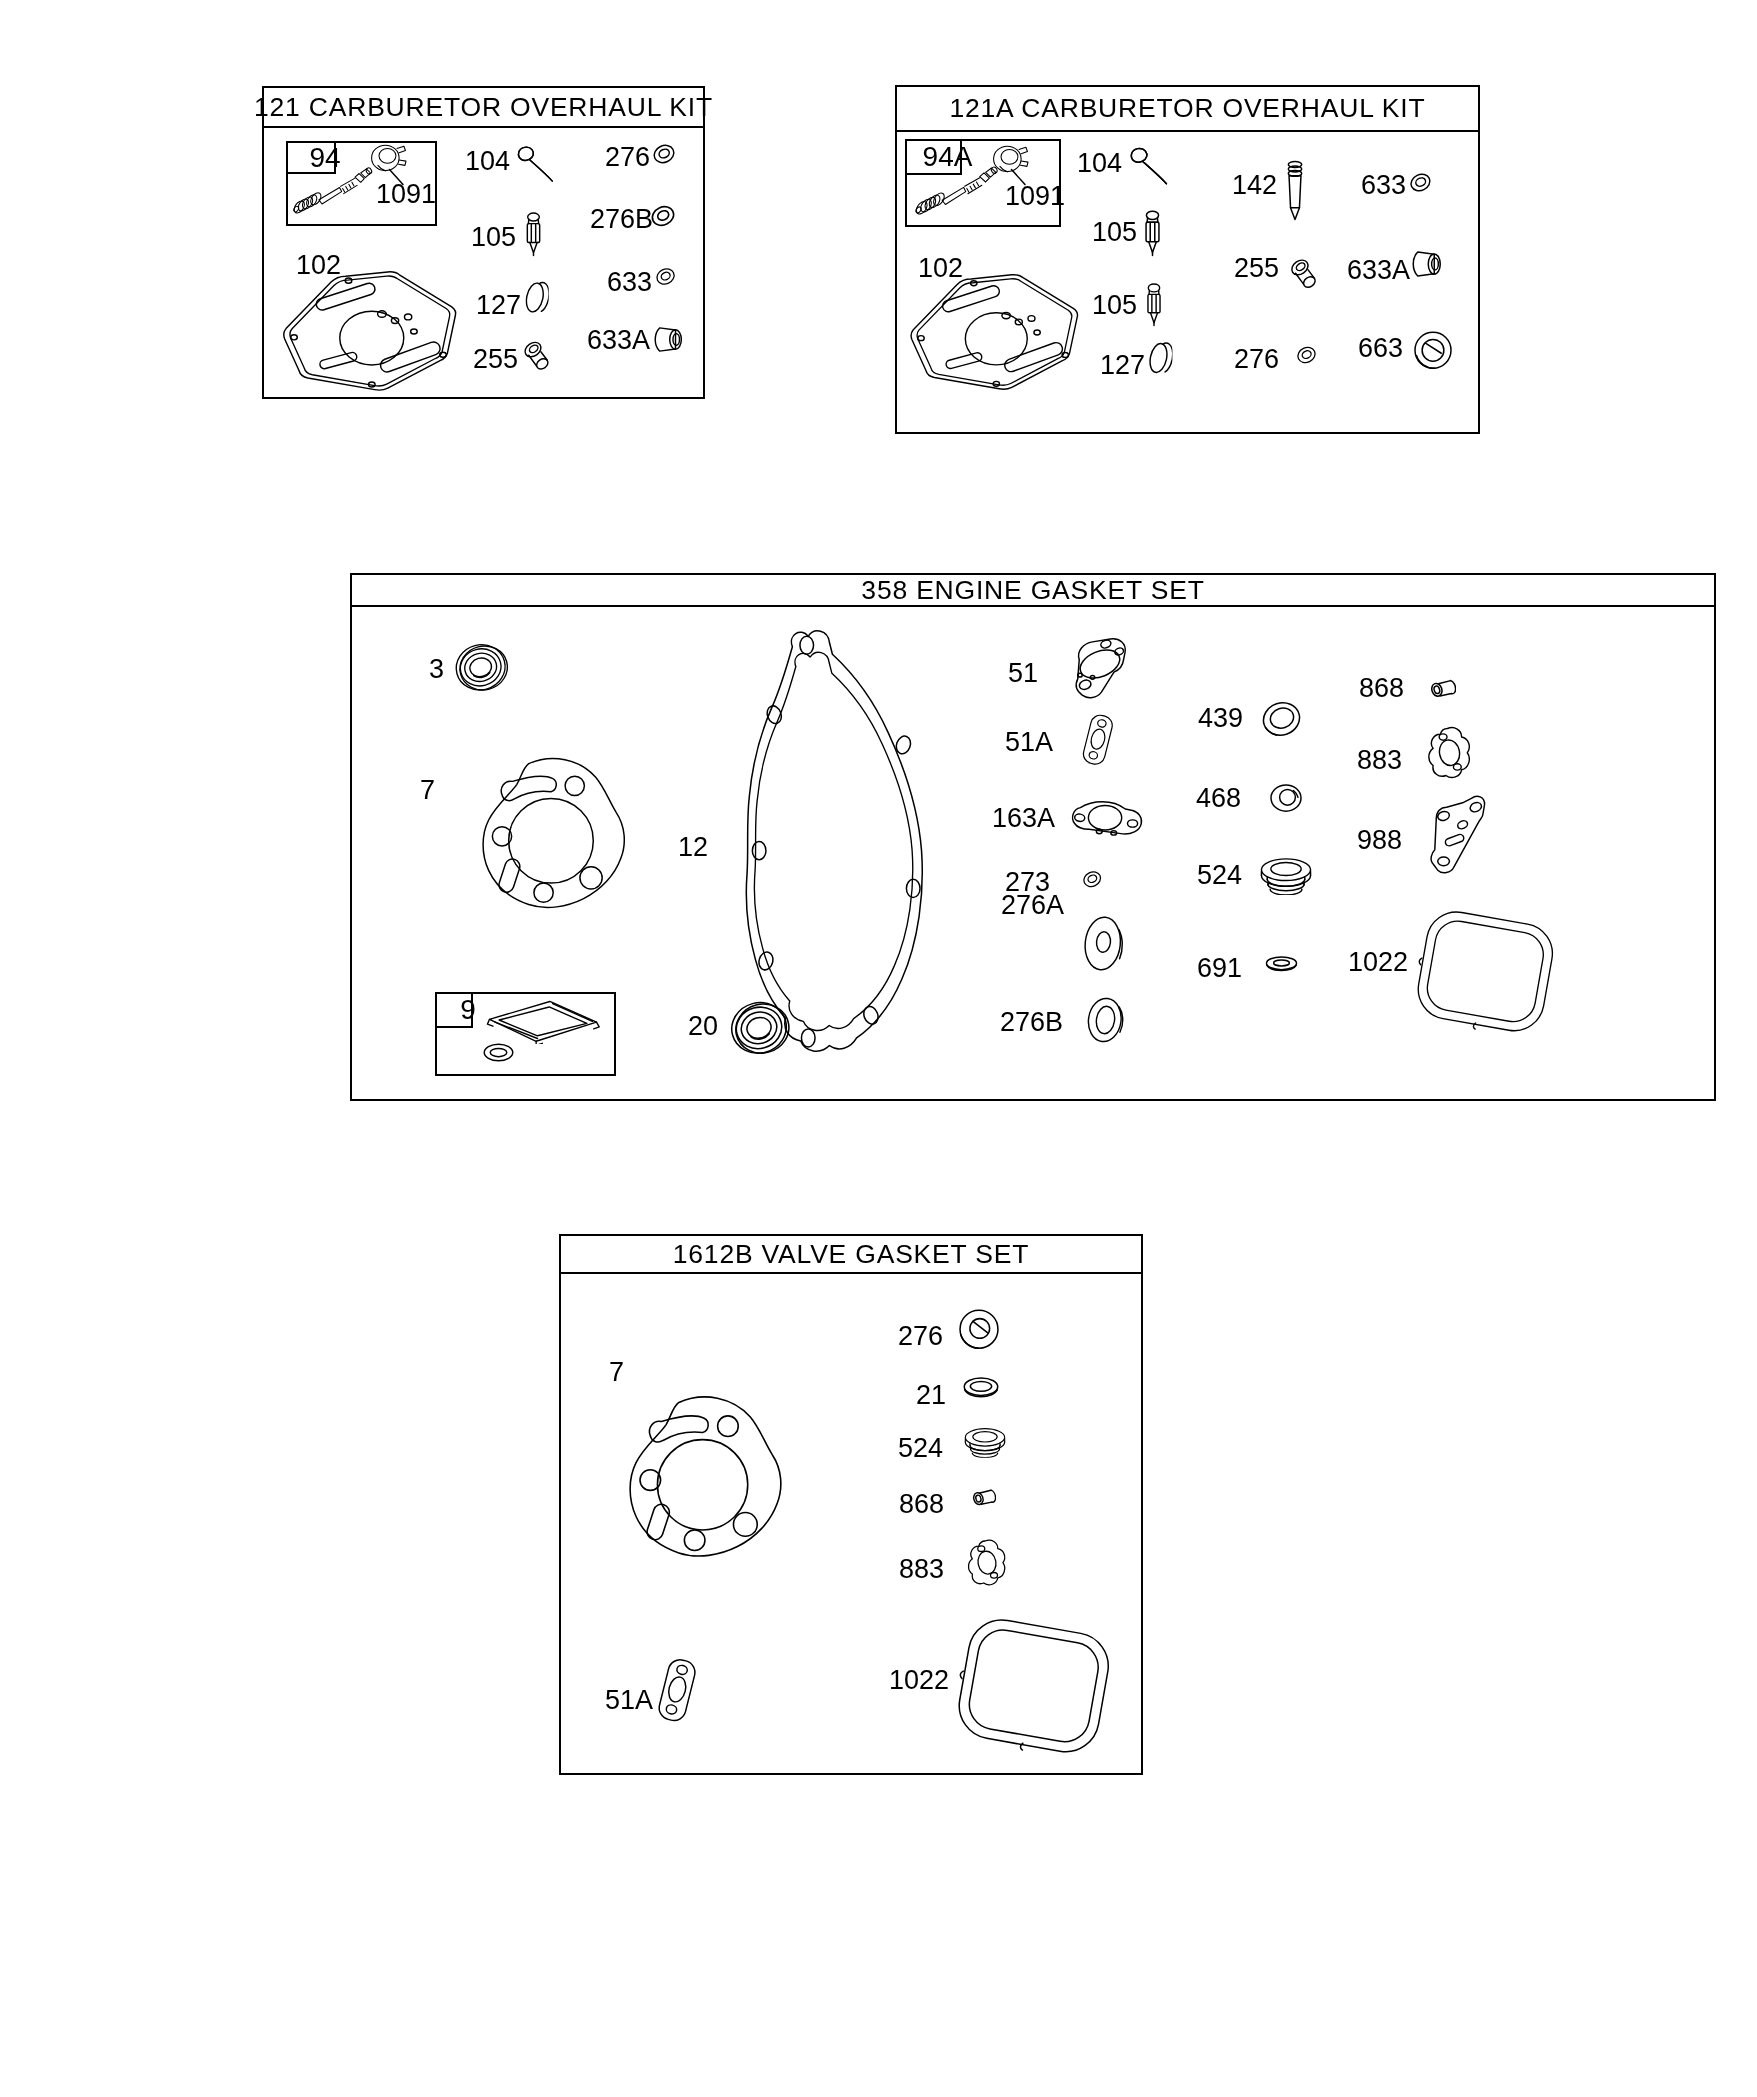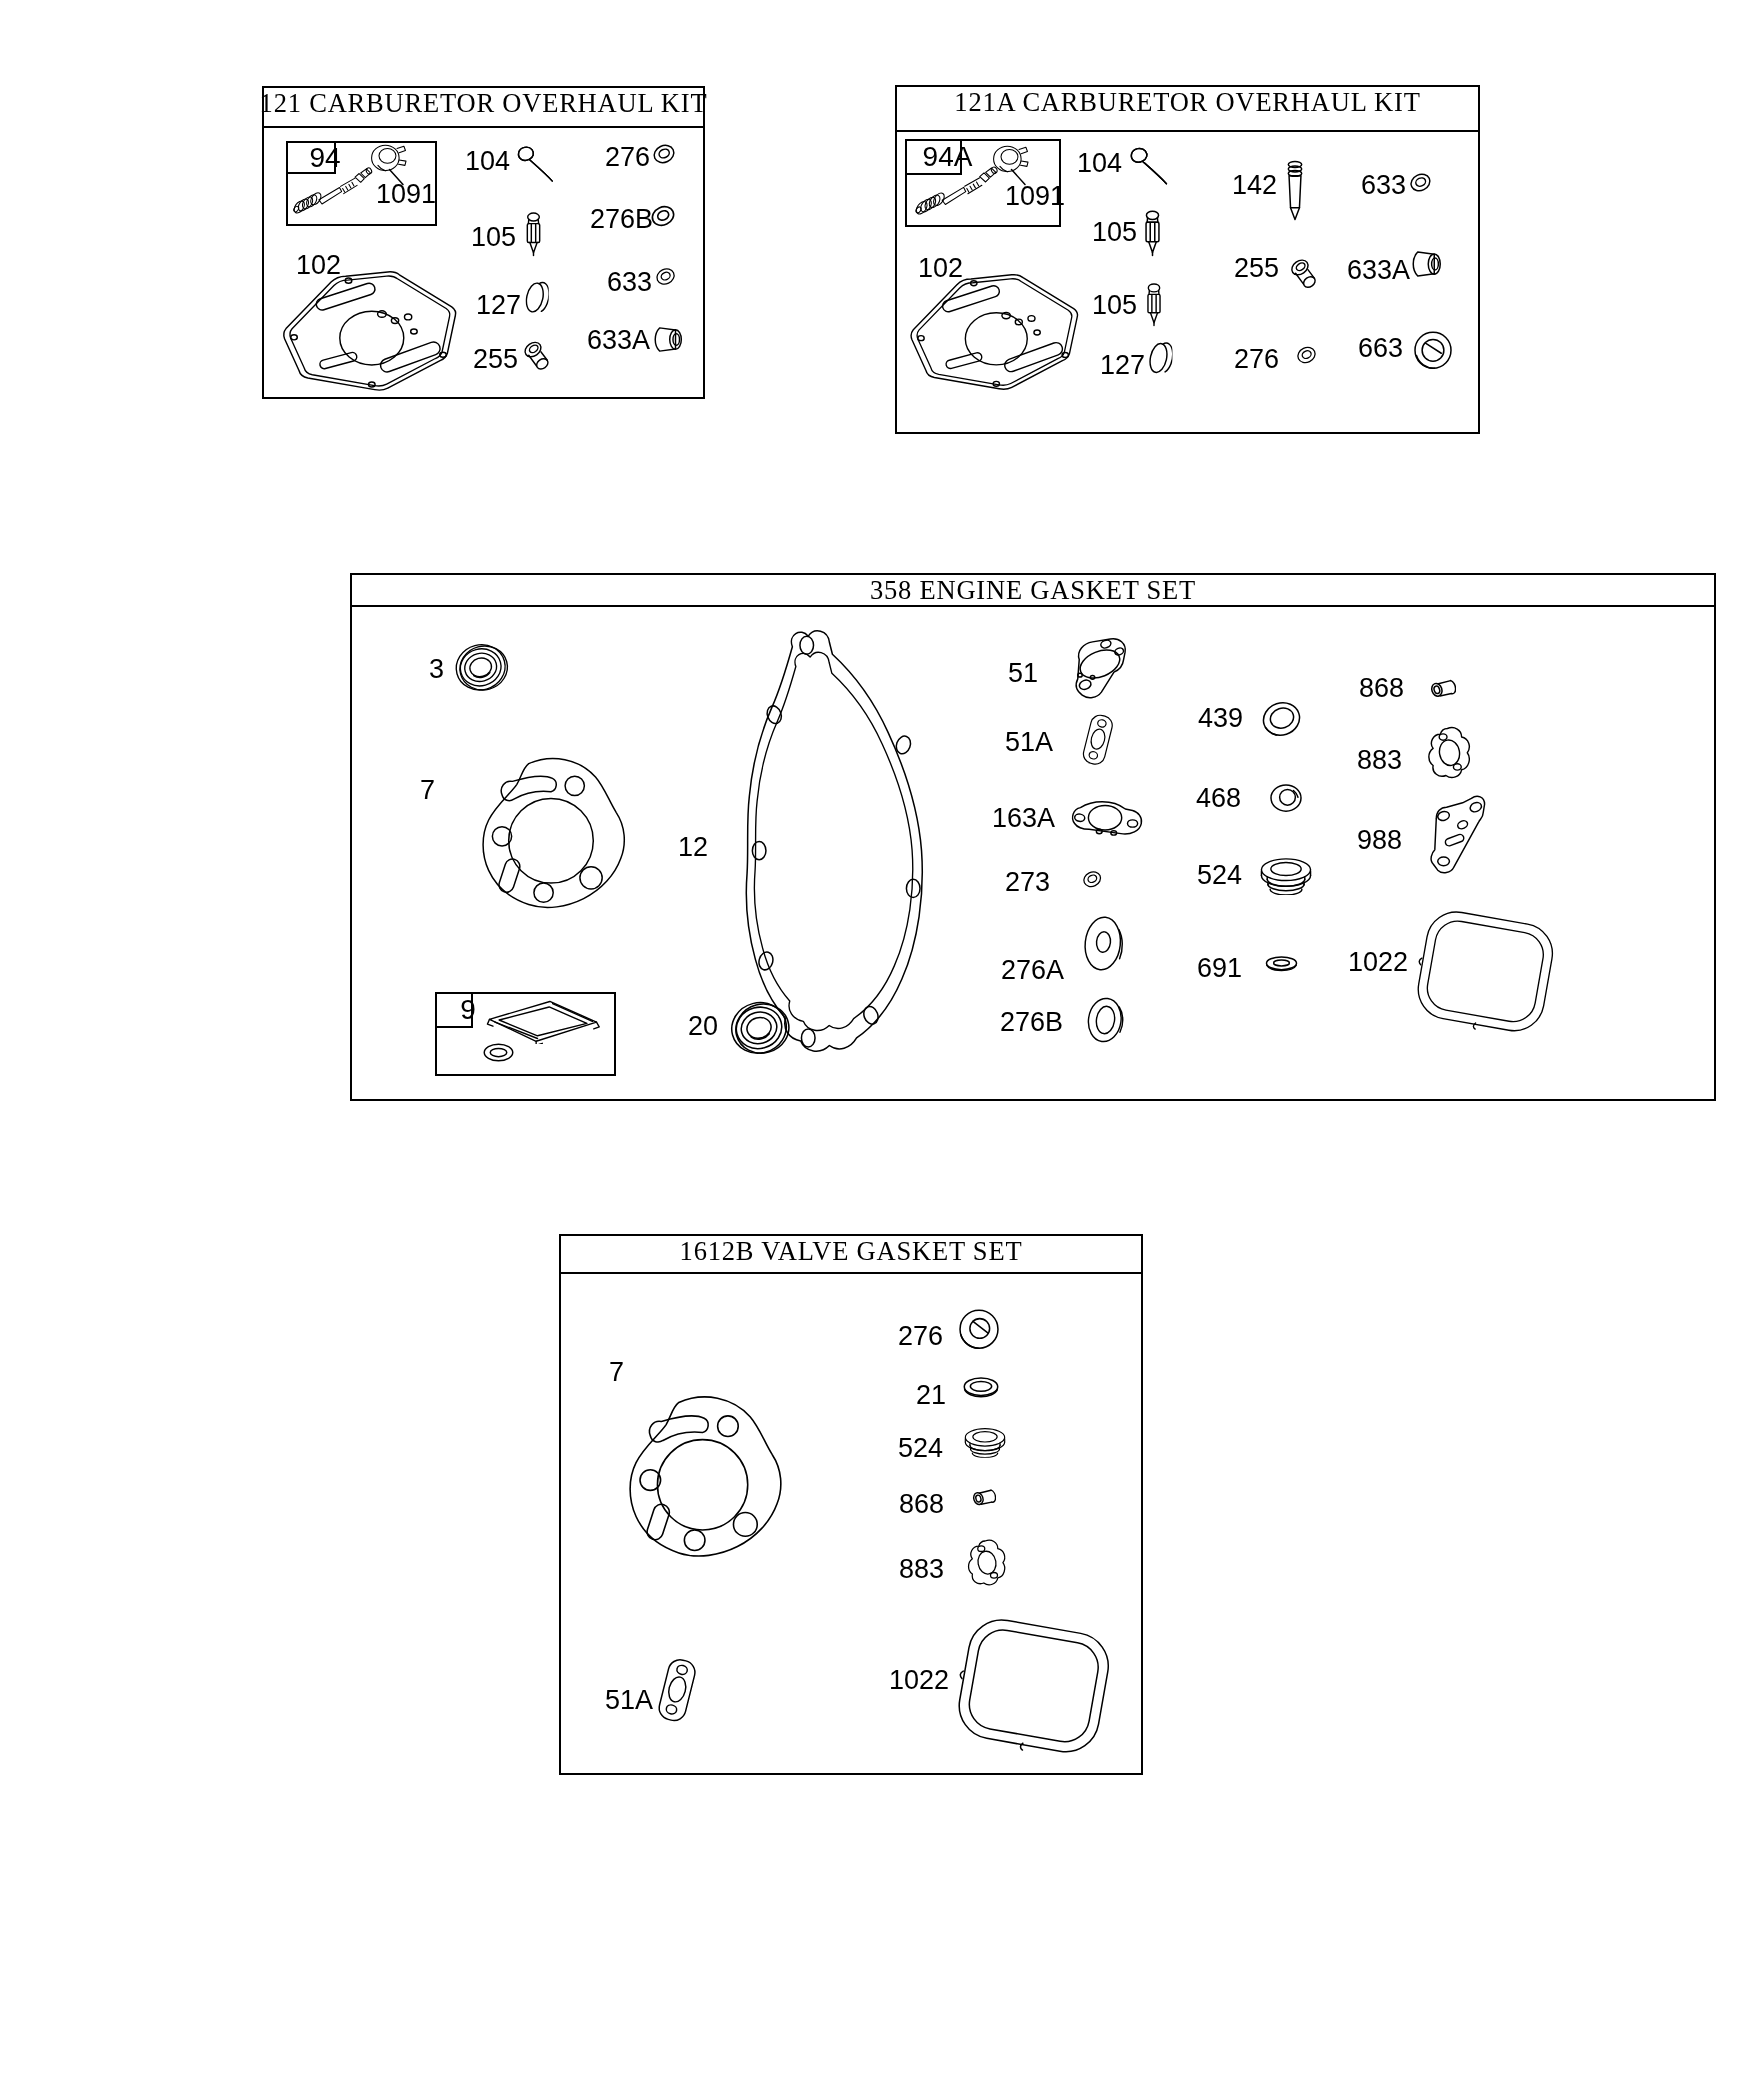--- a/index.html
+++ b/index.html
@@ -1,20 +1,20 @@
 <!DOCTYPE html>
 <html style="font-size:12px"><head>
 <meta charset="utf-8">
 <style>
   html,body{margin:0;padding:0;background:#ffffff;}
   body{position:relative;width:1757px;height:2097px;font-family:"Liberation Sans",sans-serif;color:#000;}
   .box{position:absolute;border:2.3px solid #000;background:#fff;box-sizing:border-box;}
   .titlebar{width:100%;border-bottom:2.3px solid #000;box-sizing:border-box;
-            display:flex;justify-content:center;
-            font-size:26.5px;letter-spacing:0.8px;white-space:nowrap;font-family:Liberation Serif, serif;}
+            display:flex;align-items:center;justify-content:center;
+            font-size:26.5px;letter-spacing:0.8px;white-space:nowrap;}
   .insetbox{position:absolute;border:2.3px solid #000;background:#fff;box-sizing:border-box;}
   .insetlabel{position:absolute;border:2.3px solid #000;background:#fff;box-sizing:border-box;
               display:flex;align-items:center;justify-content:center;font-size:28px;padding-left:28px;}
   .lbl{position:absolute;font-size:27px;line-height:1;white-space:nowrap;}
   svg.icon{position:absolute;overflow:visible;}
   svg.icon *{fill:none;stroke:#000;stroke-width:2;stroke-linecap:round;stroke-linejoin:round;}
 </style>
 </head>
 <body>
 
@@ -453,21 +453,21 @@
 <span class="lbl" style="left:992px;top:805px">163A</span>
 <svg class="icon" style="left:1067px;top:796px;width:79px;height:42px" viewBox="0 0 108 58">
     <use href="#sym-g163A"></use>
   </svg>
 
 <span class="lbl" style="left:1005px;top:869px">273</span>
 <svg class="icon" style="left:1082px;top:869px;width:20.4px;height:20.4px" viewBox="0 0 32 32">
     <use href="#sym-oring"></use>
   </svg>
 
-<span class="lbl" style="left:1001px;top:957px">276A</span>
+<span class="lbl" style="left:1001px;top:892px">276A</span>
 <svg class="icon" style="left:1083px;top:915px;width:41px;height:57px" viewBox="0 0 56 78">
     <use href="#sym-w276A"></use>
   </svg>
 
 <span class="lbl" style="left:1000px;top:1009px">276B</span>
 <svg class="icon" style="left:1086px;top:996px;width:39px;height:48px" viewBox="0 0 54 66">
     <use href="#sym-r276B"></use>
   </svg>
 
 <span class="lbl" style="left:1198px;top:705px">439</span>

